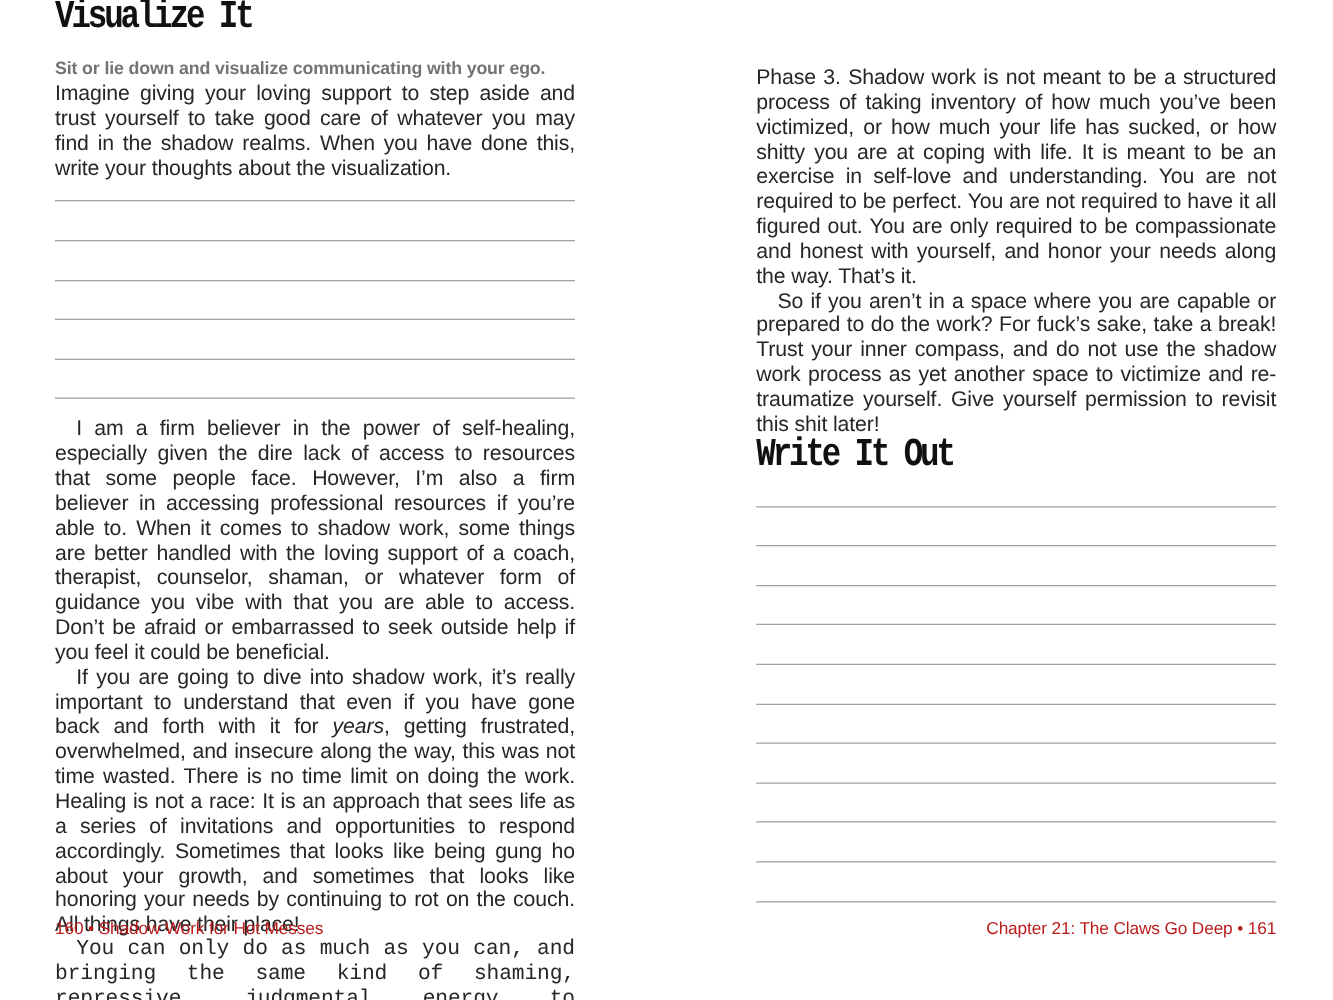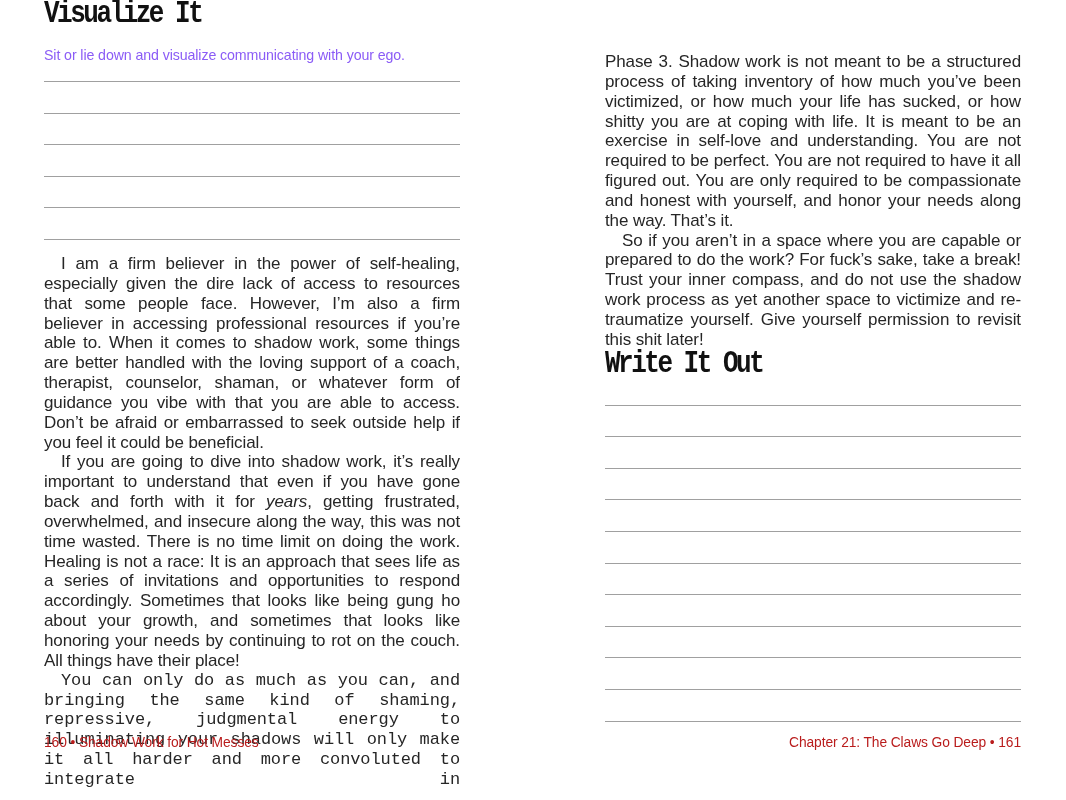--- a/index.html
+++ b/index.html
@@ -42,26 +42,26 @@
   .h-right { margin-top: 28px; height: 33px; }
 
   p { margin: 0; }
   .body {
     font-size: 17px;
     line-height: 19.85px;
     letter-spacing: -0.1px;
     text-align: justify;
   }
   .lead {
-    font-weight: normal;
+    font-weight: bold;
     font-size: 14.2px;
     line-height: 20px;
     letter-spacing: -0.1px;
     text-align: justify;
-    color: #8b5cf6;
+    color: #737373;
   }
   .lead-left  { margin-top: 12px; }
   .lead-right { margin-top: 13px; }
   .indent { text-indent: 17px; }
   .cutoff { text-align-last: justify; font-family: Liberation Mono, monospace; }
   .p-first-after-lines { margin-top: 14px; }
   .p-top-right { margin-top: 52px; }
 
   .lines { margin: 0; }
   .wline {
@@ -86,20 +86,21 @@
 </head>
 <body>
 
 <div class="spread">
 
   <section class="page page-left">
     <h1 class="head h-left">Visualize It</h1>
 
     <p class="lead lead-left">Sit or lie down and visualize communicating with your ego.</p>
 
+    <p class="body">Imagine giving your loving support to step aside and trust yourself to take good care of whatever you may find in the shadow realms. When you have done this, write your thoughts about the visualization.</p>
 
     <div class="lines" id="left-lines">
         <div class="wline first"></div>
         <div class="wline"></div>
         <div class="wline"></div>
         <div class="wline"></div>
         <div class="wline"></div>
         <div class="wline"></div>
       </div>
 

